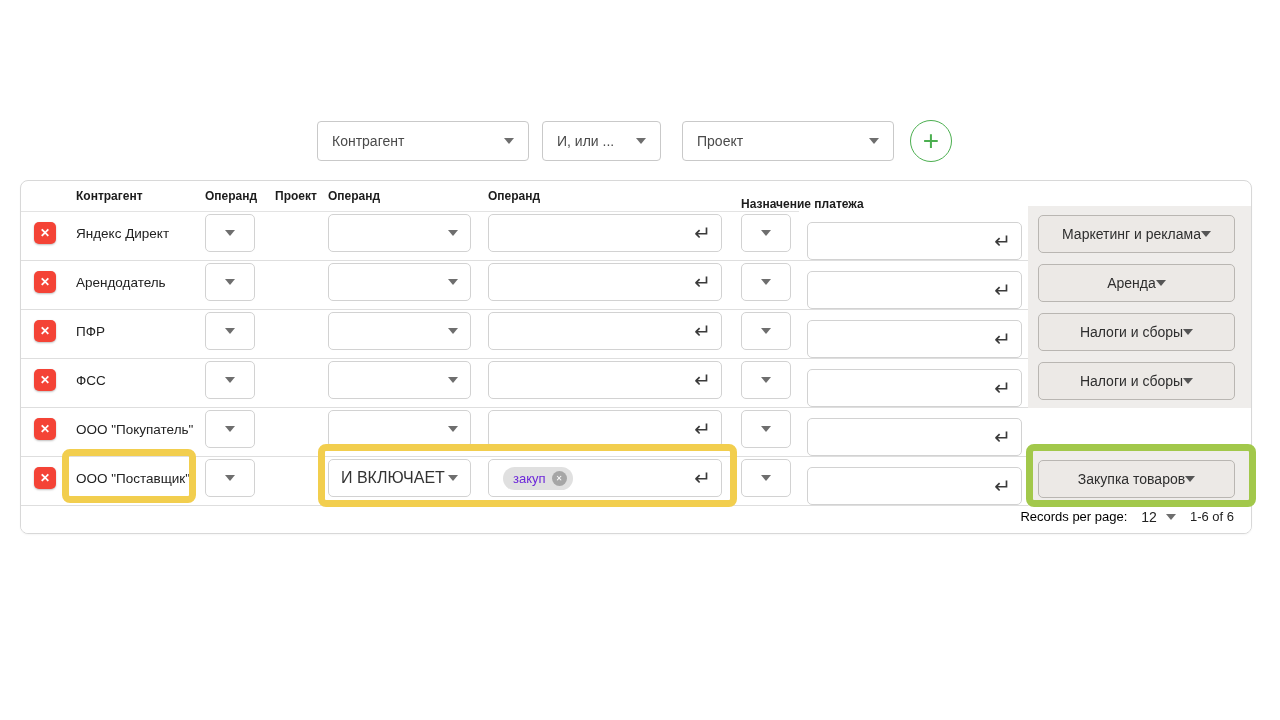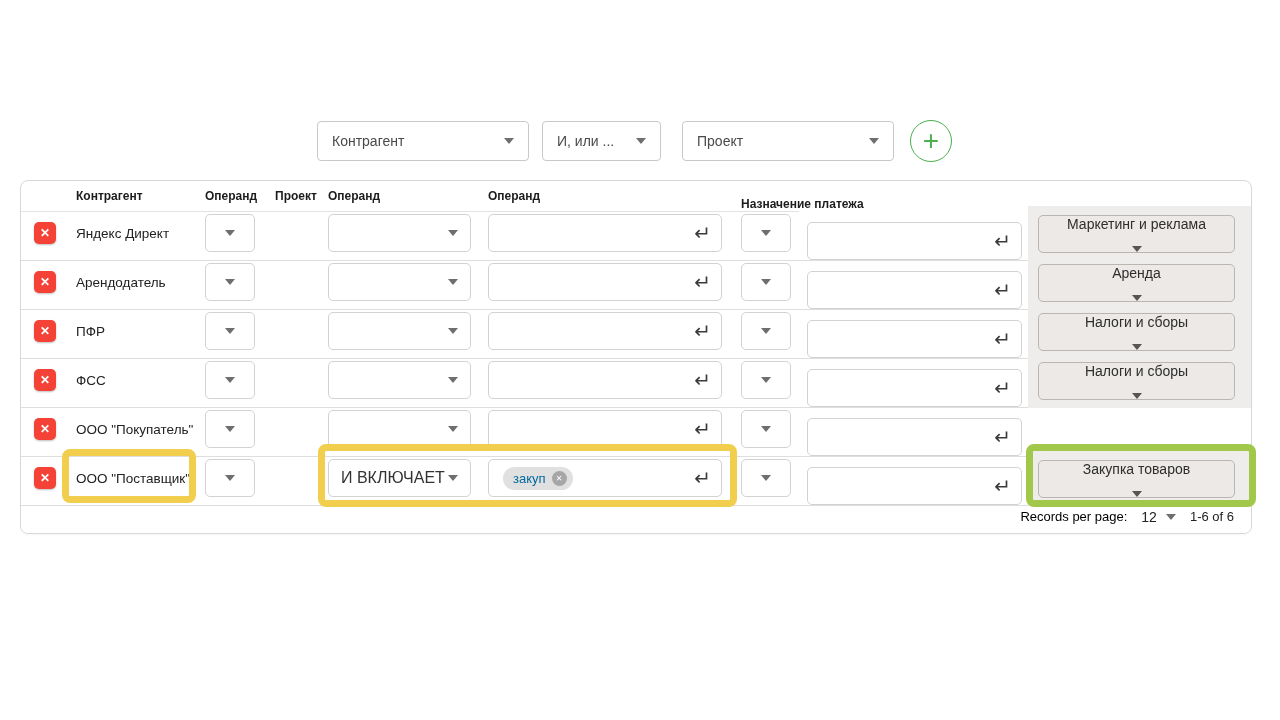--- a/index.html
+++ b/index.html
@@ -40,32 +40,32 @@
     background:var(--red,#F44336); color:#fff; font-size:12px; font-weight:bold;
     line-height:22px; text-align:center; cursor:pointer;
     box-shadow:0 1px 2px rgba(0,0,0,0.25); padding:0; }
   .cp-text { font-size:13.5px; color:#222; white-space:nowrap; }
 
   .select { background:#fff; border:1px solid #d2d2d2; border-radius:5px; height:38px;
     display:flex; align-items:center; cursor:pointer; }
   .sel-sm { width:50px; justify-content:center; }
   .sel-md { width:143px; justify-content:space-between; padding:0 12px; }
   .sel-md .val { font-size:16px; color:#333; white-space:nowrap; }
-  .sel-expense { width:197px; justify-content:space-between; padding:0 13px;
-    background:var(--sel-bg,#ECE9E6); border:1px solid #b9b6b2;flex-direction:column; }
+  .sel-expense { width:197px; justify-content:center; padding:0 13px;
+    background:var(--sel-bg,#ECE9E6); border:1px solid #b9b6b2; }
   .sel-expense .val { font-size:14px; color:#2e2e2e; white-space:nowrap; }
   .sel-expense .tri { border-top-color:#555; }
 
   .field { background:#fff; border:1px solid #d2d2d2; border-radius:5px; height:38px;
     display:flex; align-items:center; justify-content:flex-end; padding:0 10px; cursor:text; }
   .fld-comment { width:234px; } .fld-payment { width:215px; }
   .enter-ic { font-family:"DejaVu Sans",sans-serif; font-size:20px; color:#3a3a3a; line-height:1; }
   .chip { display:inline-flex; align-items:center; gap:6px; background:#e0e0e0;
     border-radius:12px; padding:4px 6px 4px 10px; margin-right:auto; margin-left:4px; }
-  .chip-label { font-size:13px; color:#0369a1; }
+  .chip-label { font-size:13px; color:#6d28d9; }
   .chip-x { width:15px; height:15px; border-radius:50%; background:#a6a6a6; color:#fff;
     font-size:8px; line-height:15px; text-align:center; cursor:pointer; }
 
   .tfoot { height:33px; display:flex; align-items:center; justify-content:flex-end;
     gap:14px; padding-right:17px; background:#fff; }
   .tfoot .rpp-label { font-size:13px; color:#000000; }
   .rpp-select { display:flex; align-items:center; gap:9px; cursor:pointer; }
   .rpp-select .val { font-size:14px; color:#222; }
   .range { font-size:13px; color:#222; }
 

